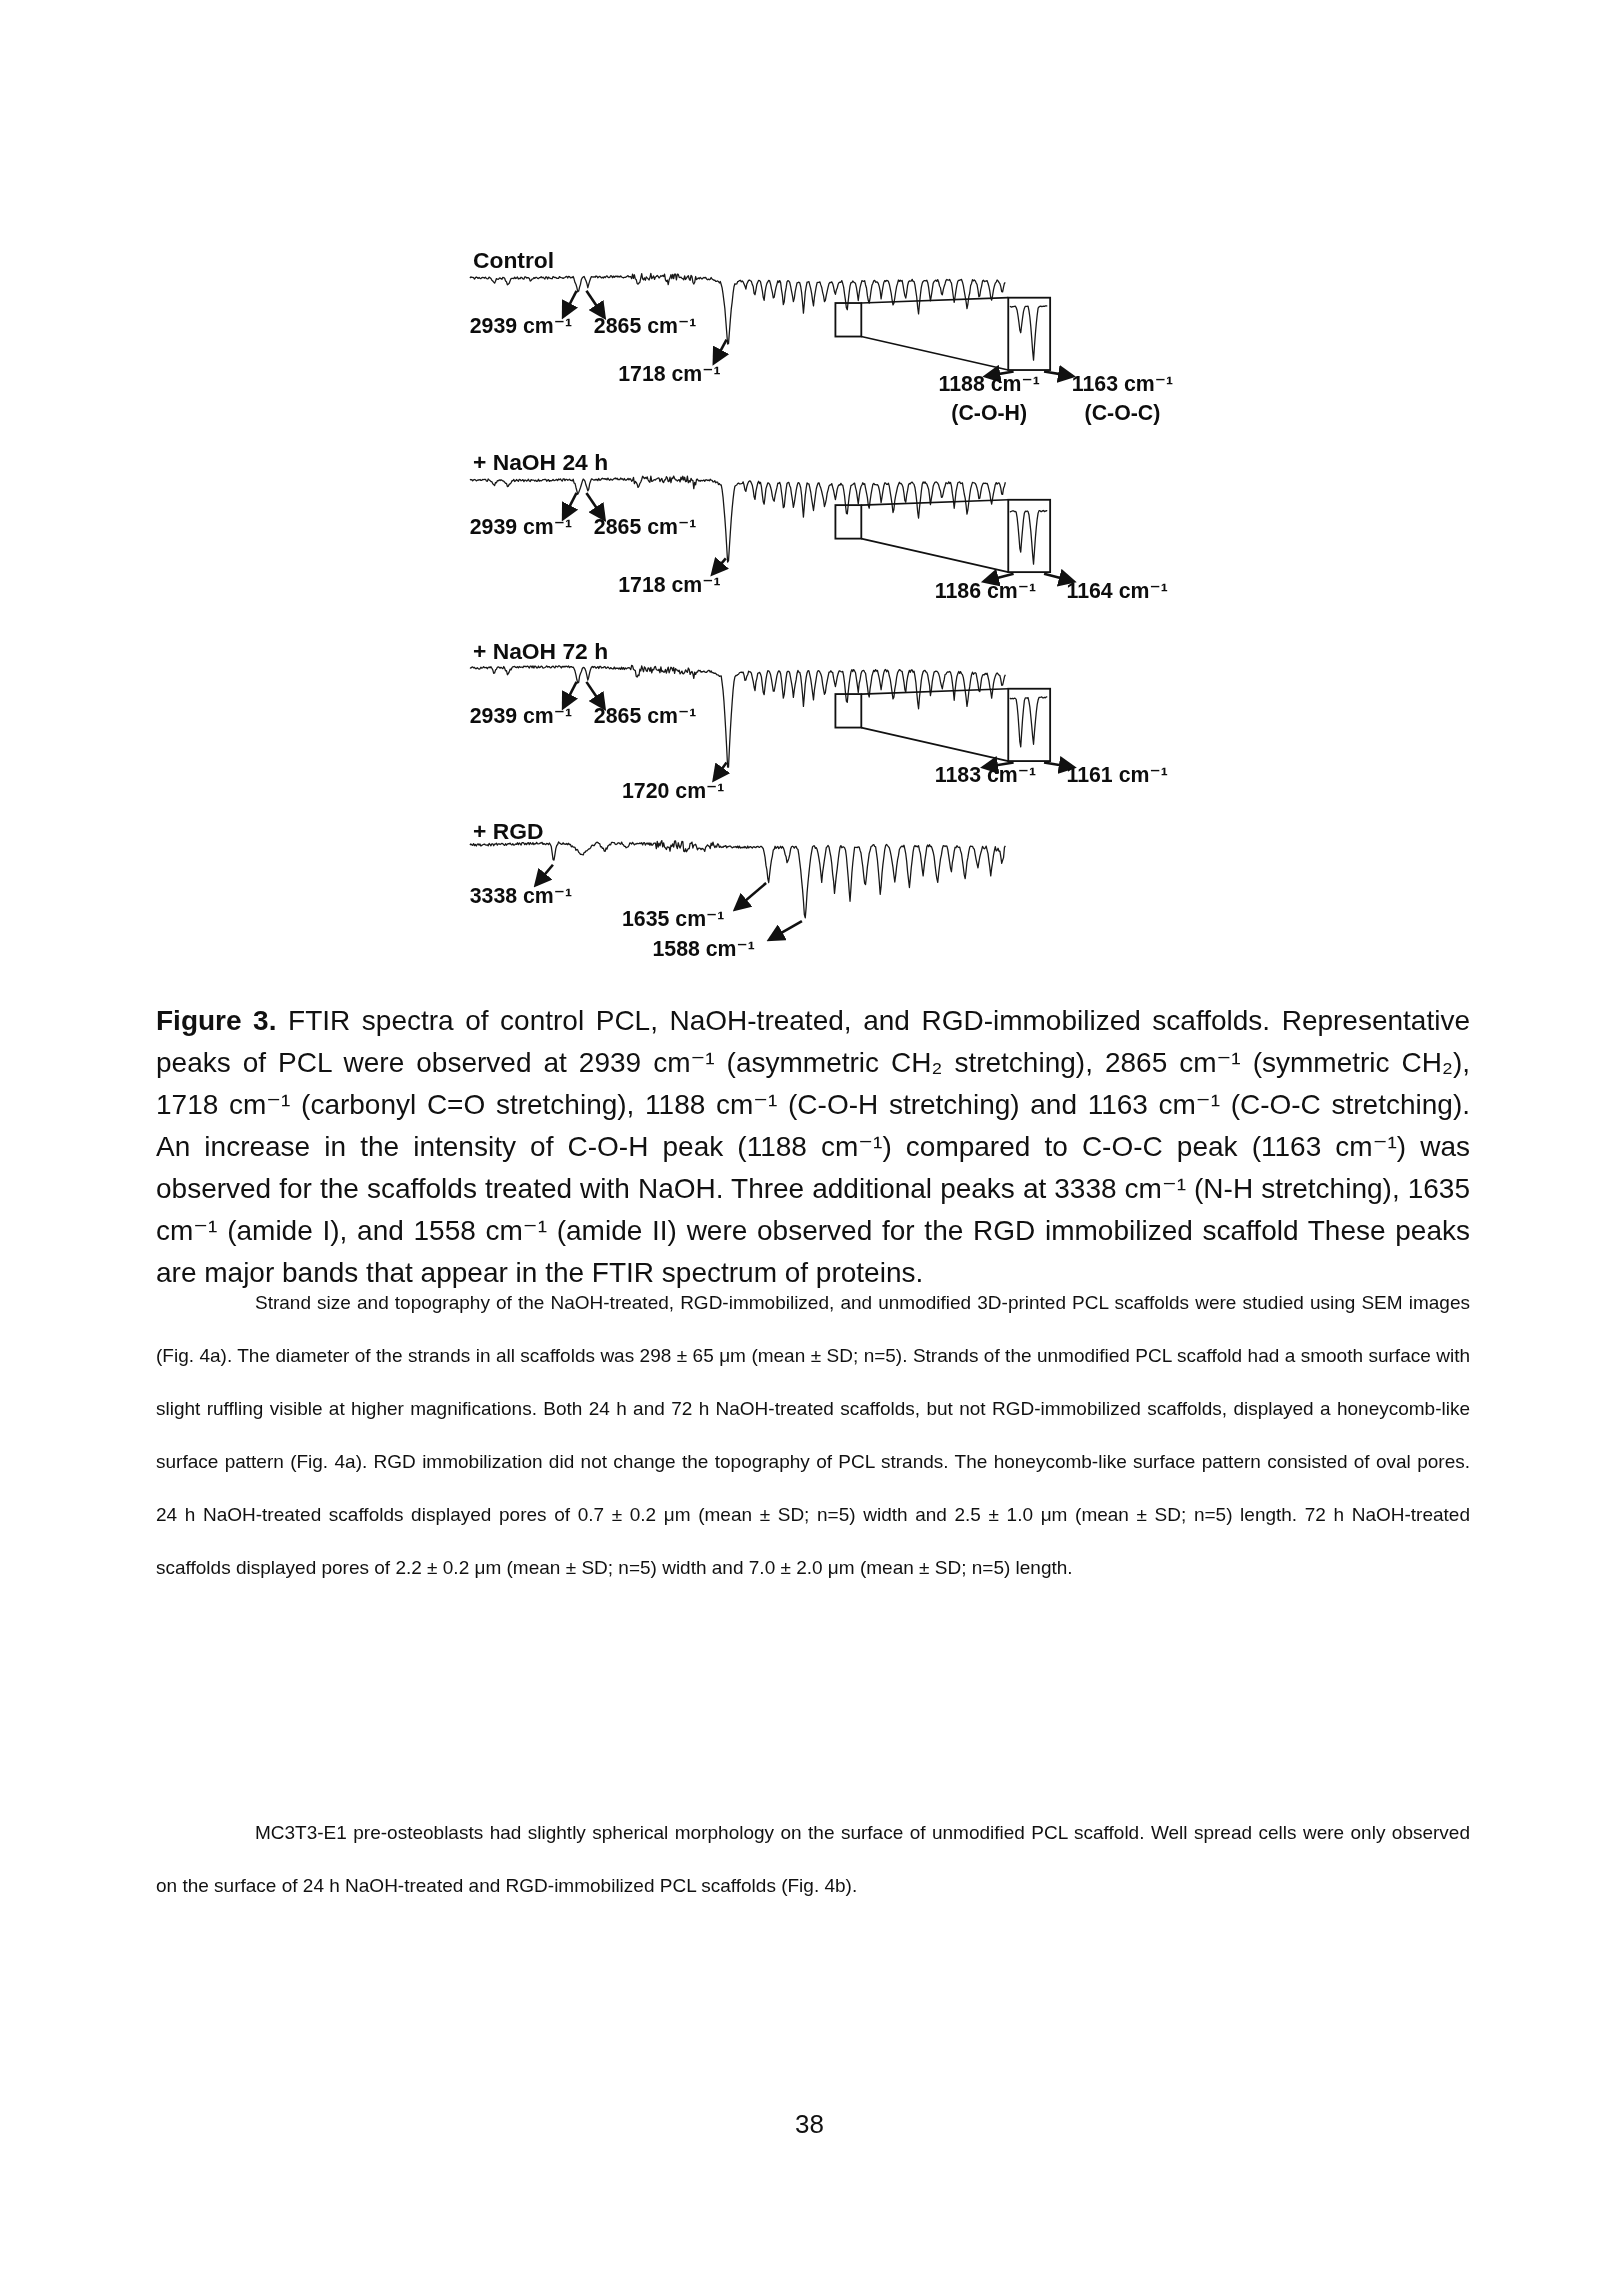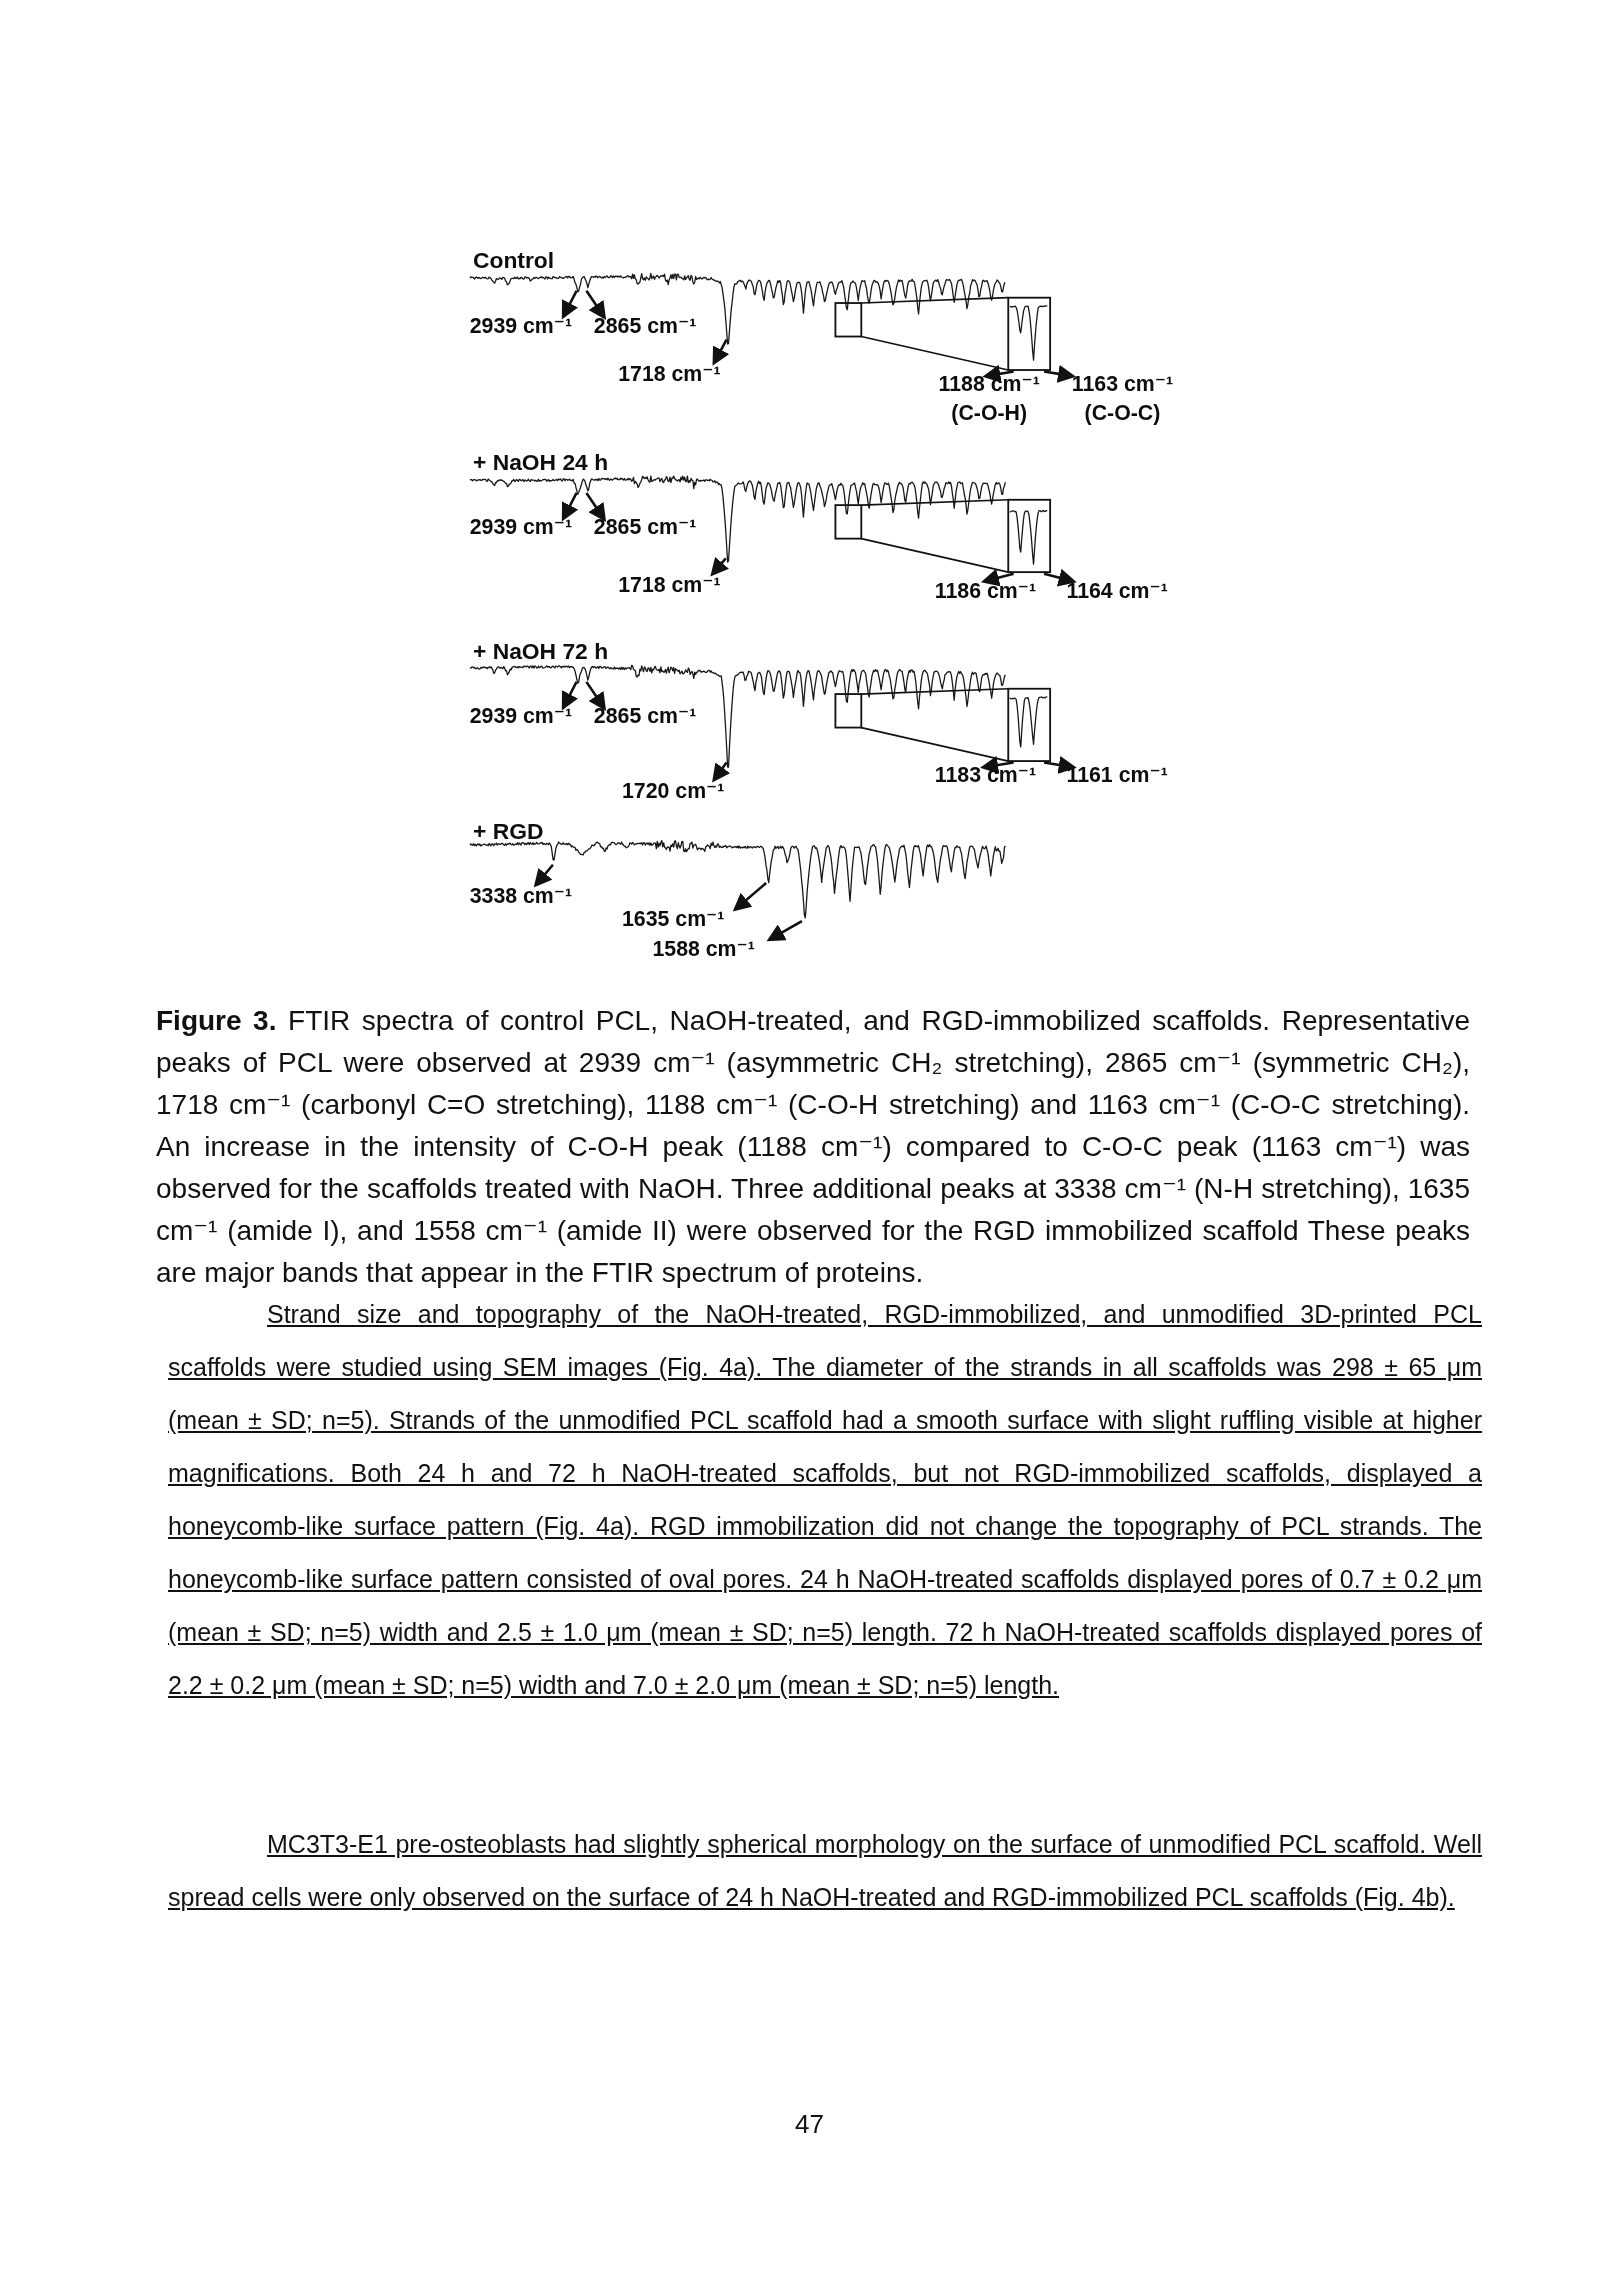--- a/index.html
+++ b/index.html
@@ -14,22 +14,22 @@
   .guide{stroke:#111;stroke-width:2.2;}
   .arrow{stroke:#111;stroke-width:3.4;}
   .ptitle{font-size:30px;font-weight:bold;fill:#0d0d0d;}
   .plabel{font-size:28px;font-weight:bold;fill:#0d0d0d;text-anchor:middle;}
   .caption{
     position:absolute;left:156px;top:972px;width:1314px;
     font-size:28px;line-height:42px;text-align:justify;
   }
   .caption b{font-weight:bold;}
   .bodytext{
-    position:absolute;left:156px;width:1314px;margin:12px;
-    font-size:25px;line-height:53px;text-align:justify;text-indent:99px;text-decoration:underline;
+    position:absolute;left:156px;width:1314px;margin:0;
+    font-size:19px;line-height:53px;text-align:justify;text-indent:99px;
   }
   #p1{top:1276px;}
   #p2{top:1806px;}
   .pagenum{
     position:absolute;top:2109px;left:0;width:1619px;text-align:center;
     font-size:26px;
   }
 </style>
 </head>
 <body>
@@ -130,14 +130,14 @@
   </svg>
 
 </div>
 
 <p class="caption"><b>Figure 3.</b><span> FTIR spectra of control PCL, NaOH-treated, and RGD-immobilized scaffolds. Representative peaks of PCL were observed at 2939 cm⁻¹ (asymmetric CH₂ stretching), 2865 cm⁻¹ (symmetric CH₂), 1718 cm⁻¹ (carbonyl C=O stretching), 1188 cm⁻¹ (C-O-H stretching) and 1163 cm⁻¹ (C-O-C stretching). An increase in the intensity of C-O-H peak (1188 cm⁻¹) compared to C-O-C peak (1163 cm⁻¹) was observed for the scaffolds treated with NaOH. Three additional peaks at 3338 cm⁻¹ (N-H stretching), 1635 cm⁻¹ (amide I), and 1558 cm⁻¹ (amide II) were observed for the RGD immobilized scaffold These peaks are major bands that appear in the FTIR spectrum of proteins.</span></p>
 
 <p class="bodytext" id="p1">Strand size and topography of the NaOH-treated, RGD-immobilized, and unmodified 3D-printed PCL scaffolds were studied using SEM images (Fig. 4a). The diameter of the strands in all scaffolds was 298 ± 65 μm (mean ± SD; n=5). Strands of the unmodified PCL scaffold had a smooth surface with slight ruffling visible at higher magnifications. Both 24 h and 72 h NaOH-treated scaffolds, but not RGD-immobilized scaffolds, displayed a honeycomb-like surface pattern (Fig. 4a). RGD immobilization did not change the topography of PCL strands. The honeycomb-like surface pattern consisted of oval pores. 24 h NaOH-treated scaffolds displayed pores of 0.7 ± 0.2 μm (mean ± SD; n=5) width and 2.5 ± 1.0 μm (mean ± SD; n=5) length. 72 h NaOH-treated scaffolds displayed pores of 2.2 ± 0.2 μm (mean ± SD; n=5) width and 7.0 ± 2.0 μm (mean ± SD; n=5) length.</p>
 
 <p class="bodytext" id="p2">MC3T3-E1 pre-osteoblasts had slightly spherical morphology on the surface of unmodified PCL scaffold. Well spread cells were only observed on the surface of 24 h NaOH-treated and RGD-immobilized PCL scaffolds (Fig. 4b).</p>
 
-<div class="pagenum">47</div>
+<div class="pagenum">38</div>
 
 
 </body></html>

